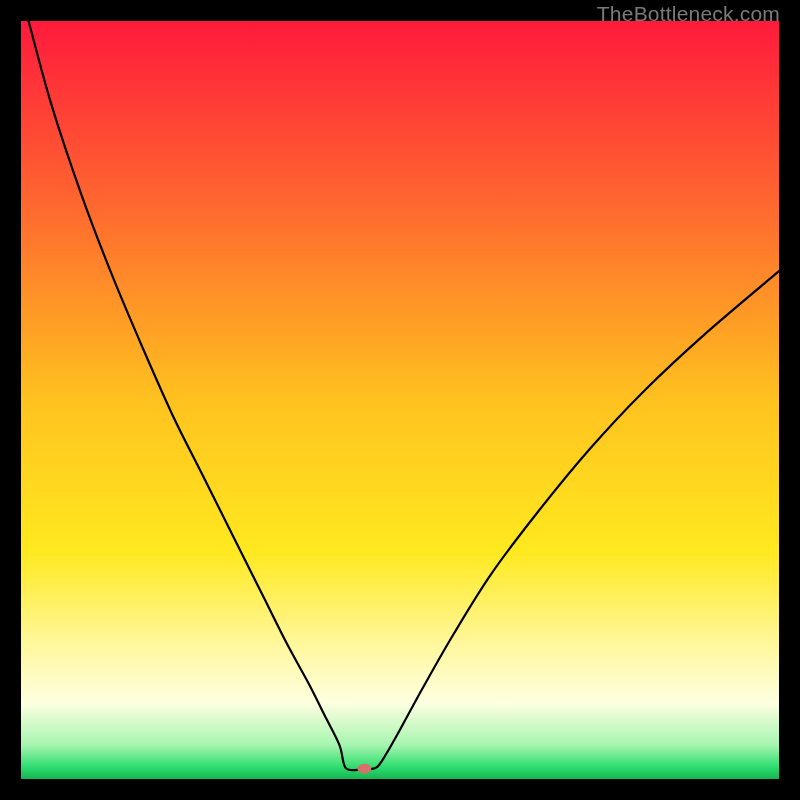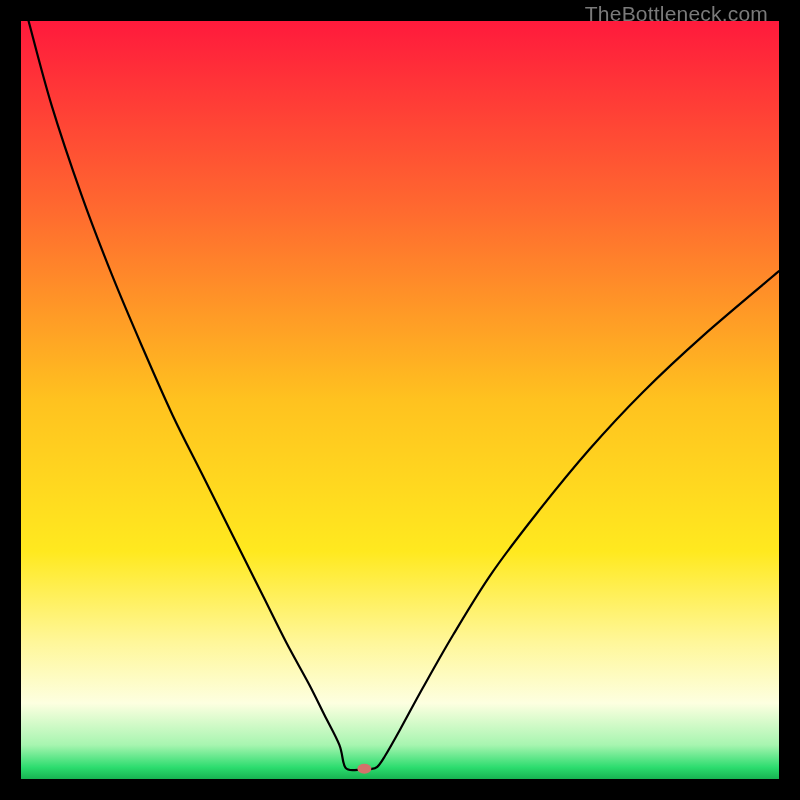--- a/index.html
+++ b/index.html
@@ -22,21 +22,21 @@
   .plot-area {
     position: absolute;
     left: 0;
     top: 0;
     width: 758px;
     height: 758px;
   }
   .watermark {
     position: absolute;
     top: 2px;
-    right: 32px;
+    right: 20px;
     color: #7a7a7a;
     font-size: 21px;
     font-weight: 500;
     letter-spacing: 0.2px;
   }
   svg { display: block; }
 </style>
 </head>
 <body>
 

